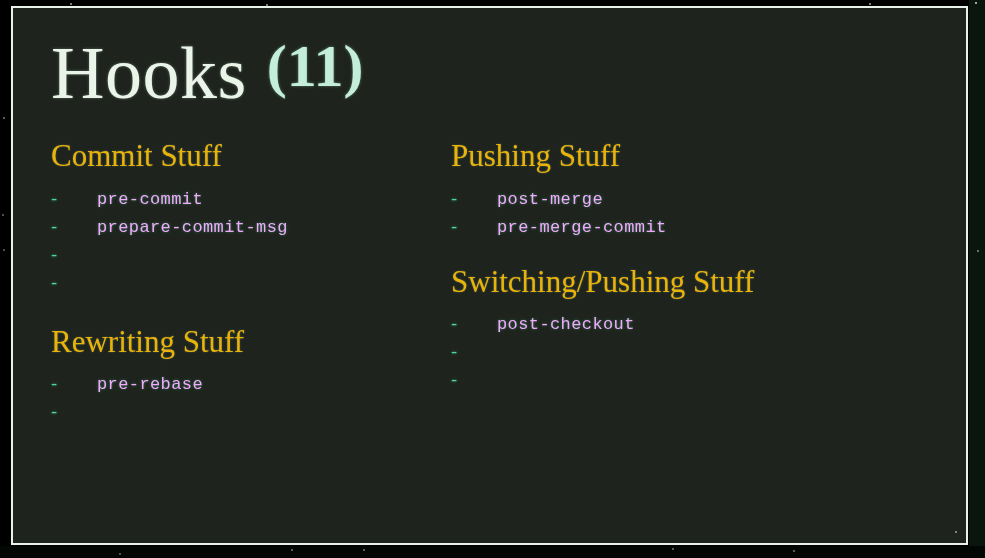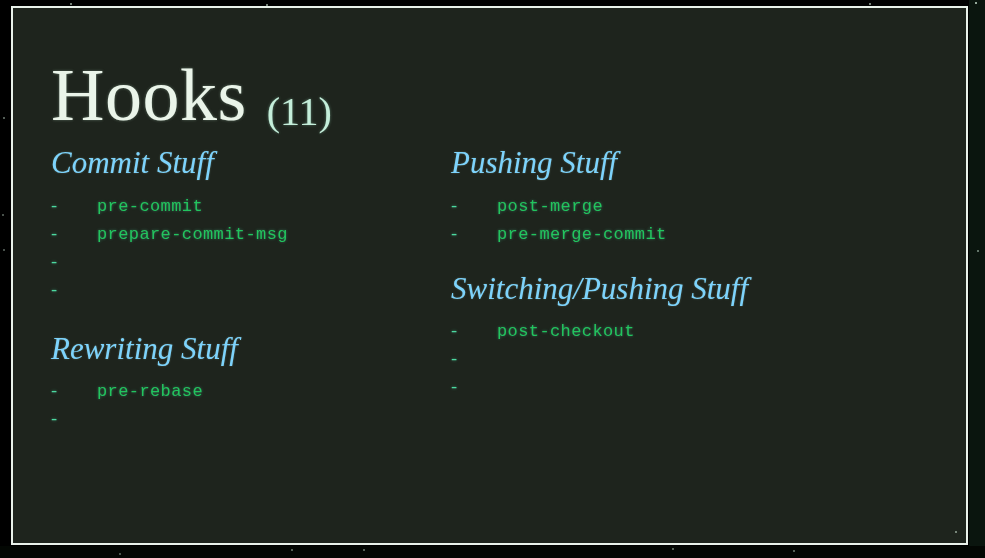--- a/index.html
+++ b/index.html
@@ -57,62 +57,61 @@
   .slide-inner {
     position: absolute;
     left: 0; top: 0; right: 0; bottom: 0;
     padding: 22px 30px 10px 36px;
     box-sizing: border-box;
   }
 
   
   .title-row {
     display: flex;
-    align-items: flex-end;
+    align-items: flex-start;
     gap: 20px;
     margin: 6px 0 0 2px;
     height: 96px;
   }
   .title-main {
     font-family: "Liberation Serif", "DejaVu Serif", serif;
     font-size: 74px;
     line-height: 1;
     color: #eaf4e9;
     letter-spacing: 0.5px;
     text-shadow: 0 0 3px rgba(200,240,215,0.35);
   }
   .title-count {
     font-family: "Liberation Serif", "DejaVu Serif", serif;
-    font-size: 40px;
+    font-size: 60px;
     line-height: 1;
-    font-weight: normal;
+    font-weight: bold;
     color: #c4eeda;
     text-shadow: 0 0 3px rgba(160,230,200,0.45);
   }
 
   
   .columns {
     display: flex;
     margin-top: 6px;
   }
   .col-left  { width: 400px; flex: 0 0 400px; }
   .col-right { width: 470px; flex: 0 0 470px; }
 
   .section { margin-bottom: 26px; }
   .section.tight { margin-bottom: 22px; }
 
   .section-heading {
     font-family: "Liberation Serif", "DejaVu Serif", serif;
     font-size: 31px;
     line-height: 1.15;
-    color: #7dd3fc;
-    margin: 7px 0 12px 2px;
+    color: #eab308;
+    margin: 0 0 12px 2px;
     white-space: nowrap;
     text-shadow: 0 0 2px rgba(200,240,215,0.30);
-    font-style: italic;
   }
 
   .hook-list {
     list-style: none;
     margin: 0;
     padding: 0;
   }
   .hook-item {
     display: flex;
     align-items: baseline;
@@ -122,21 +121,21 @@
     white-space: nowrap;
   }
   .hook-dash {
     flex: 0 0 auto;
     width: 48px;
     color: #4cd9a0;
     font-family: "Liberation Mono", "DejaVu Sans Mono", monospace;
     text-shadow: 0 0 3px rgba(90,230,175,0.45);
   }
   .hook-name {
-    color: #22c55e;
+    color: #f0abfc;
     letter-spacing: 0.4px;
     text-shadow: 0 0 3px rgba(90,230,175,0.40);
   }
 
   
   .speckle {
     position: absolute;
     width: 2px; height: 2px;
     background: #cfe8d6;
     opacity: 0.55;

